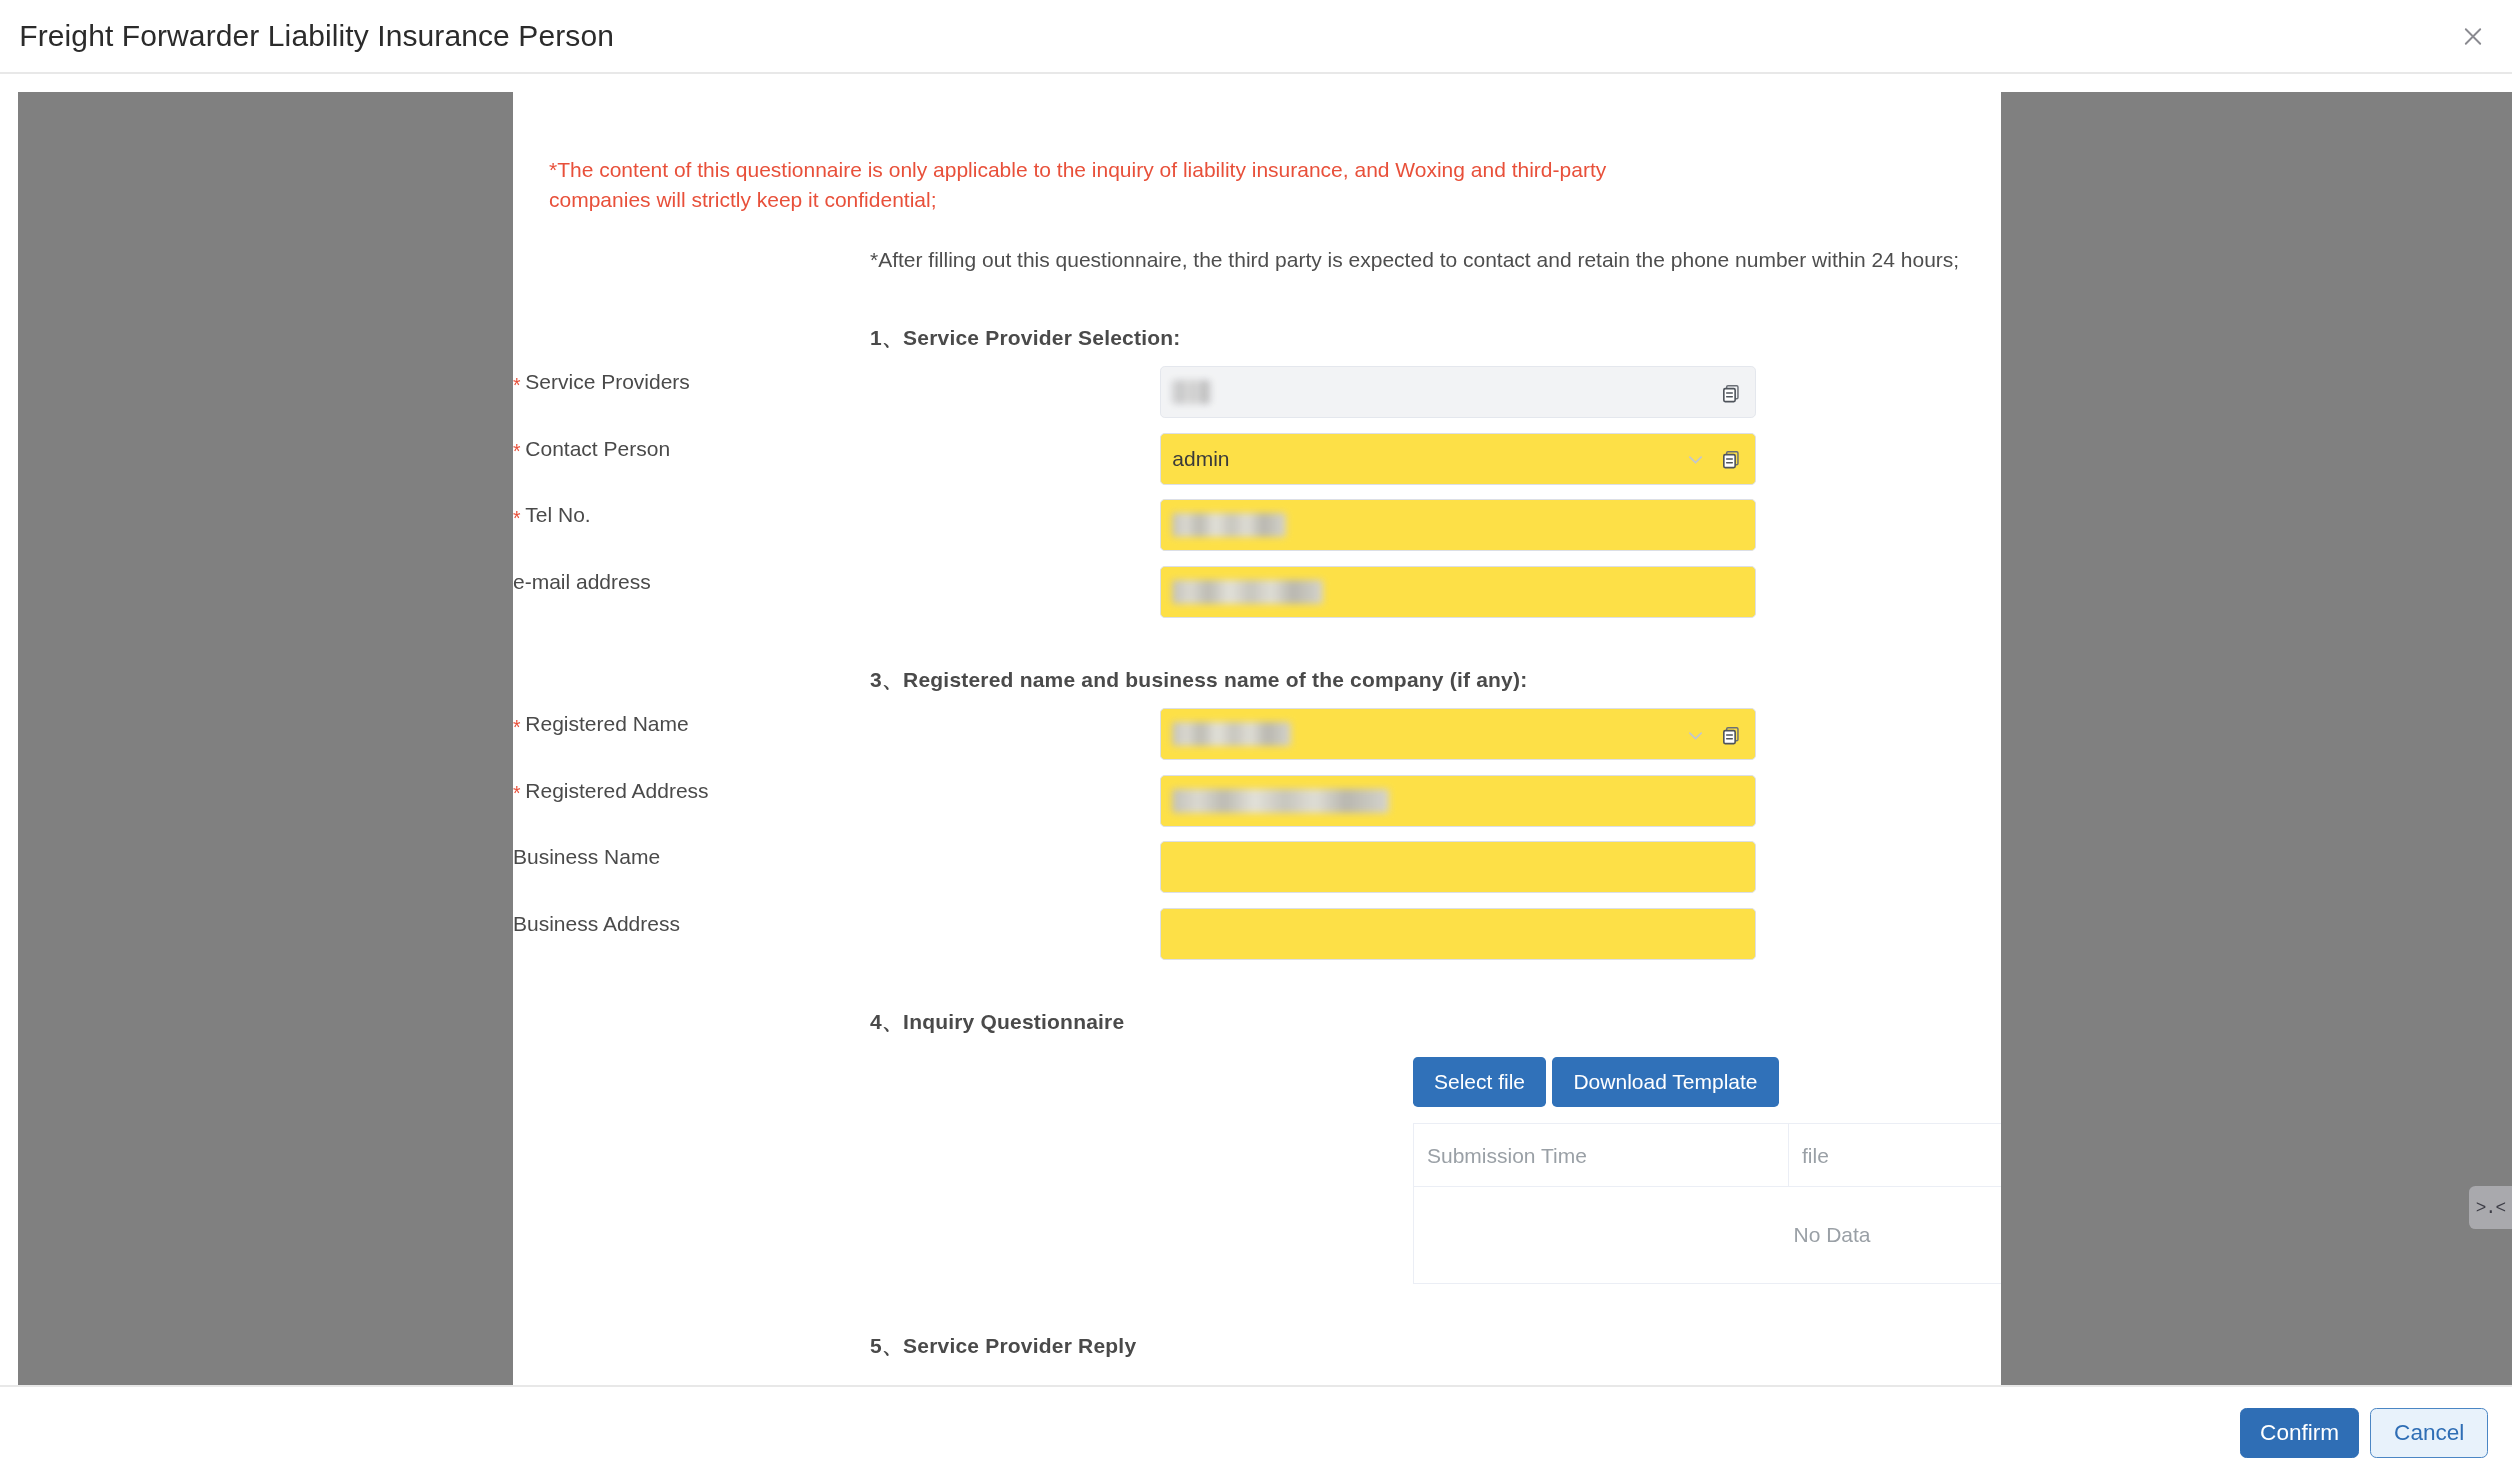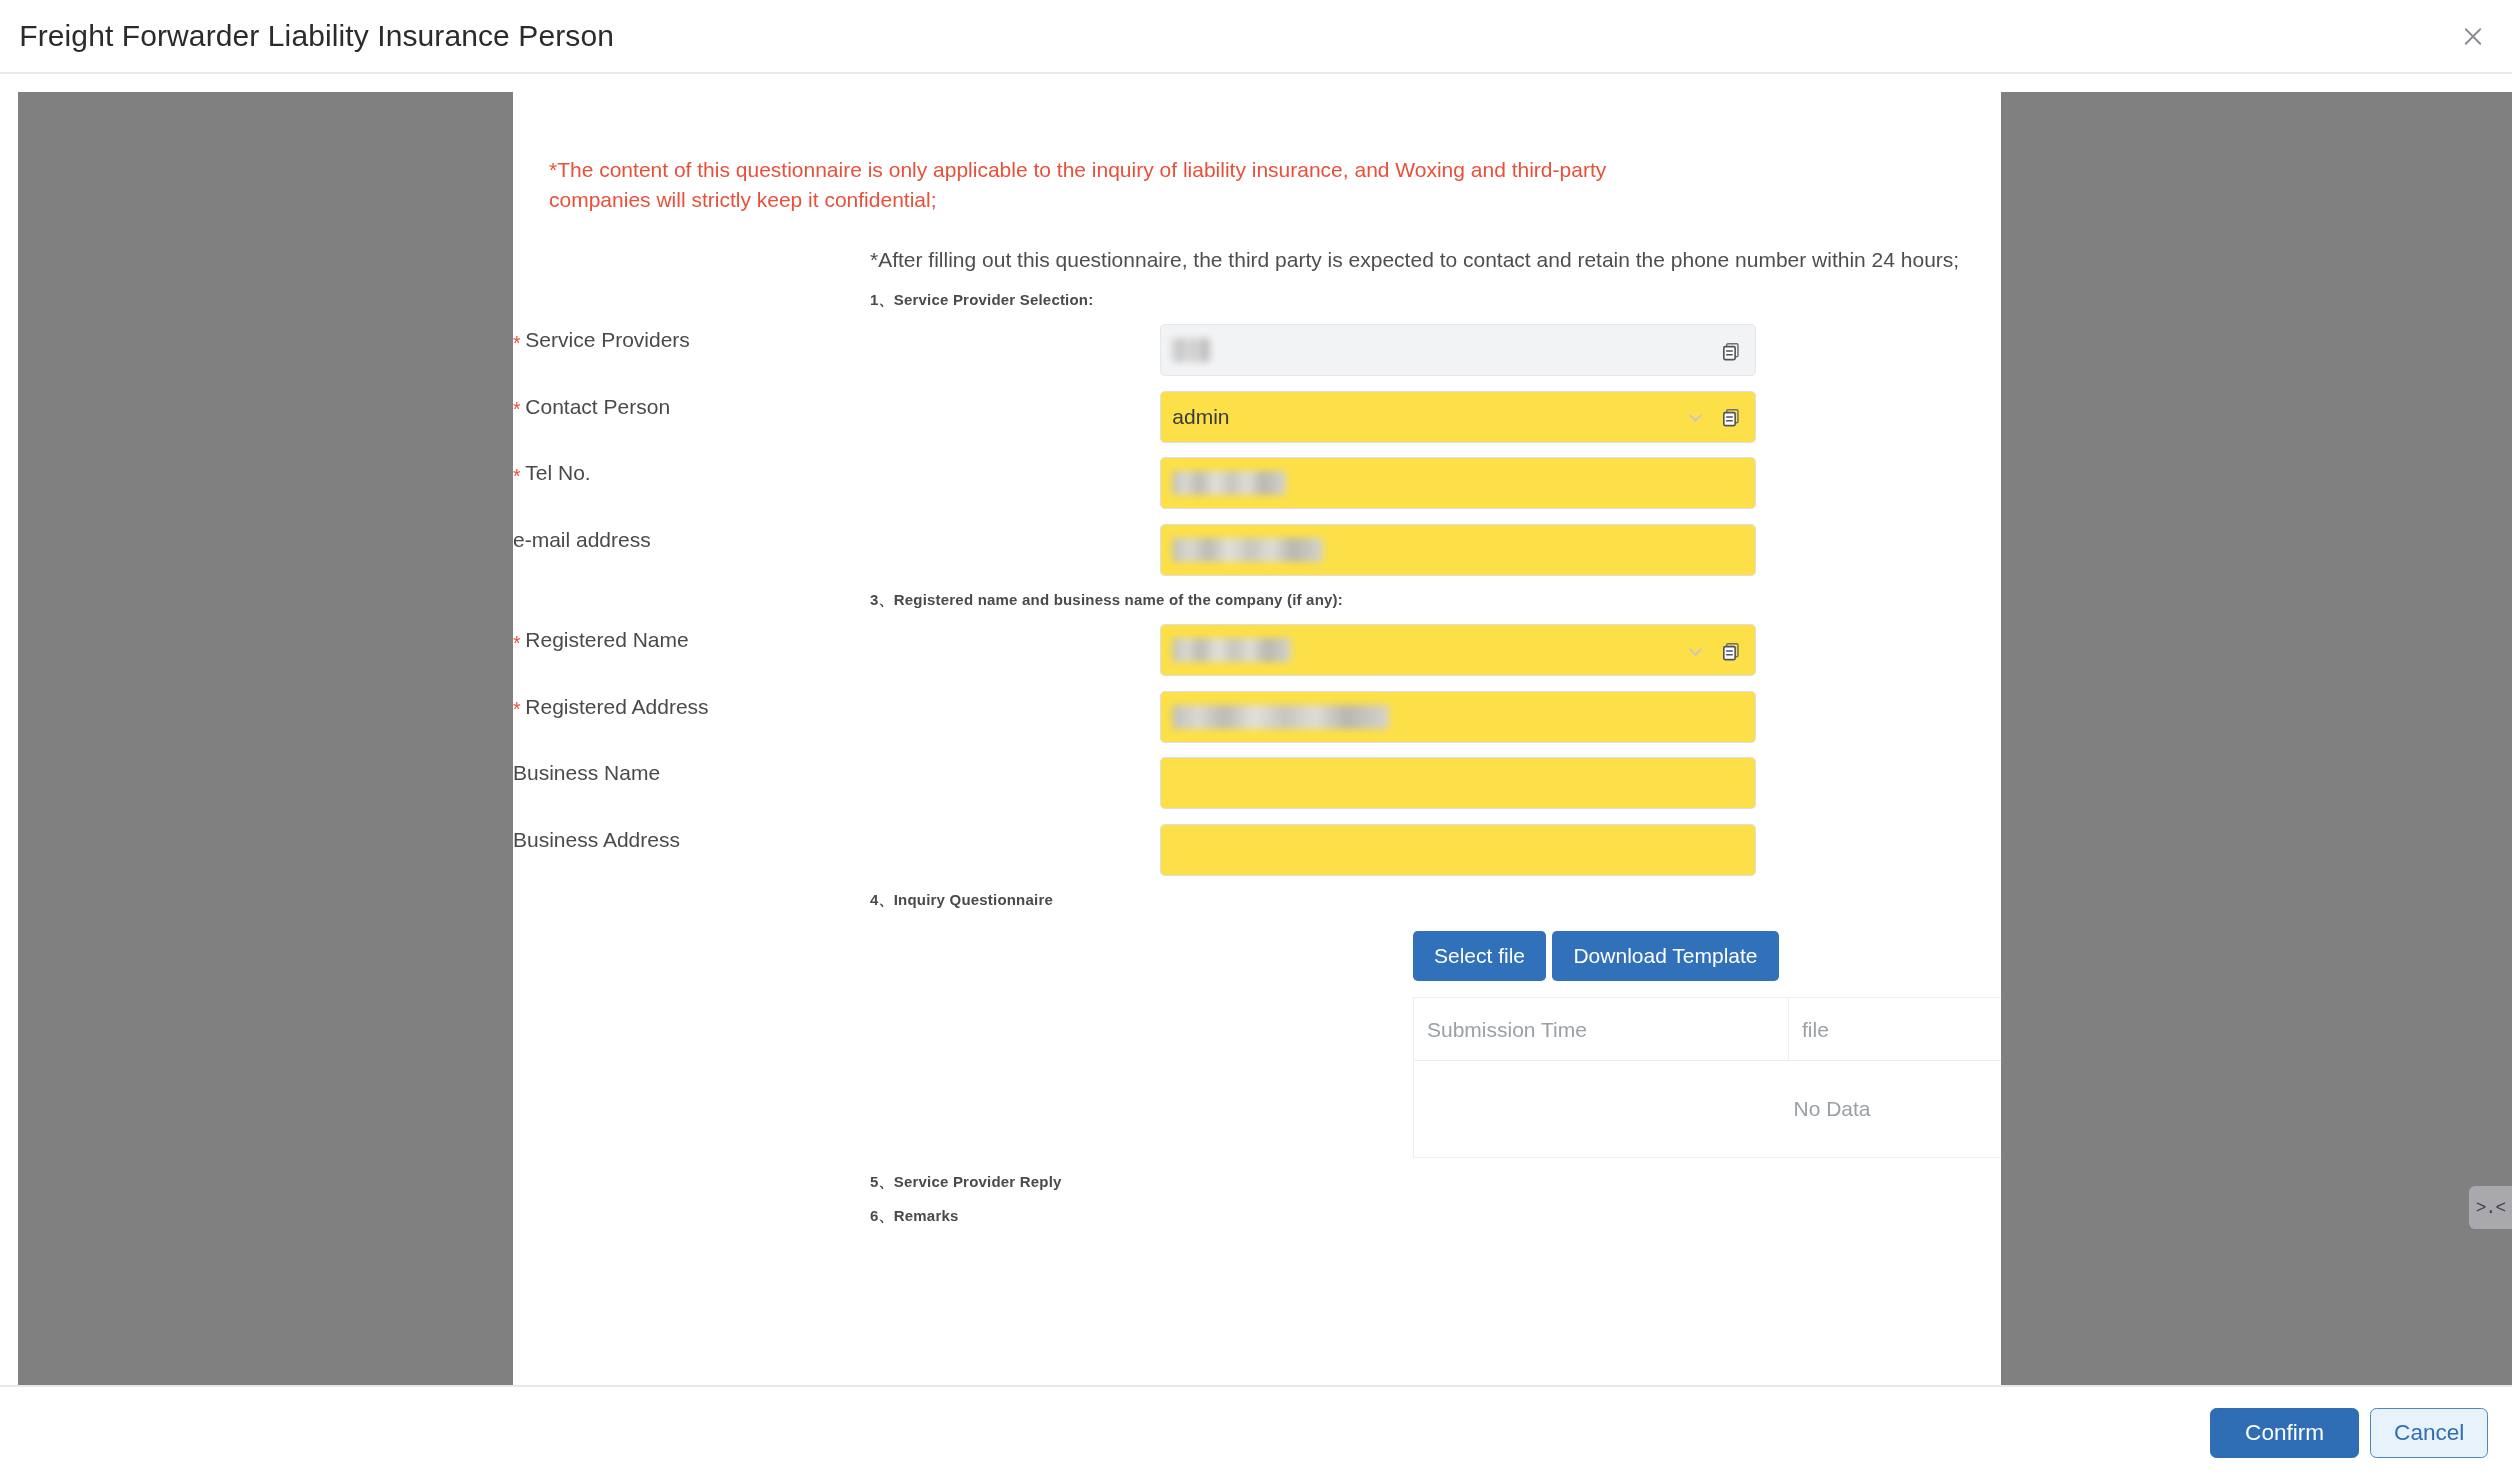--- a/index.html
+++ b/index.html
@@ -96,22 +96,22 @@
     margin-left: 357px;
     font-size: 21px;
     line-height: 1.46;
   }
   .notice-red { color: #e8503a; margin-left: 36px; }
   .notice-grey { color: #4e4e4e; margin-top: 29px; }
 
   
   .section-title {
     margin-left: 357px;
-    margin-top: 15px;
-    font-size: 15px;
+    margin-top: 48px;
+    font-size: 21px;
     font-weight: bold;
     color: #4a4a4a;
     letter-spacing: 0.2px;
   }
   .section-title .num { font-weight: bold; }
 
   
   .form-row {
     display: flex;
     align-items: flex-start;
@@ -280,21 +280,21 @@
     gap: 11.3px;
     background: #ffffff;
   }
   .btn-confirm {
     background: #2f6eb5;
     color: #ffffff;
     border: 1.6px solid #2f6eb5;
     border-radius: 6.4px;
     font-size: 22.6px;
     font-family: "Liberation Sans", sans-serif;
-    padding: 0 34px;
+    padding: 0 19px;
     height: 50px;
     cursor: pointer;
   }
   .btn-cancel {
     background: #e8f2fb;
     color: #2f6eb5;
     border: 1.6px solid #4b86c4;
     border-radius: 6.4px;
     font-size: 22.6px;
     font-family: "Liberation Sans", sans-serif;

